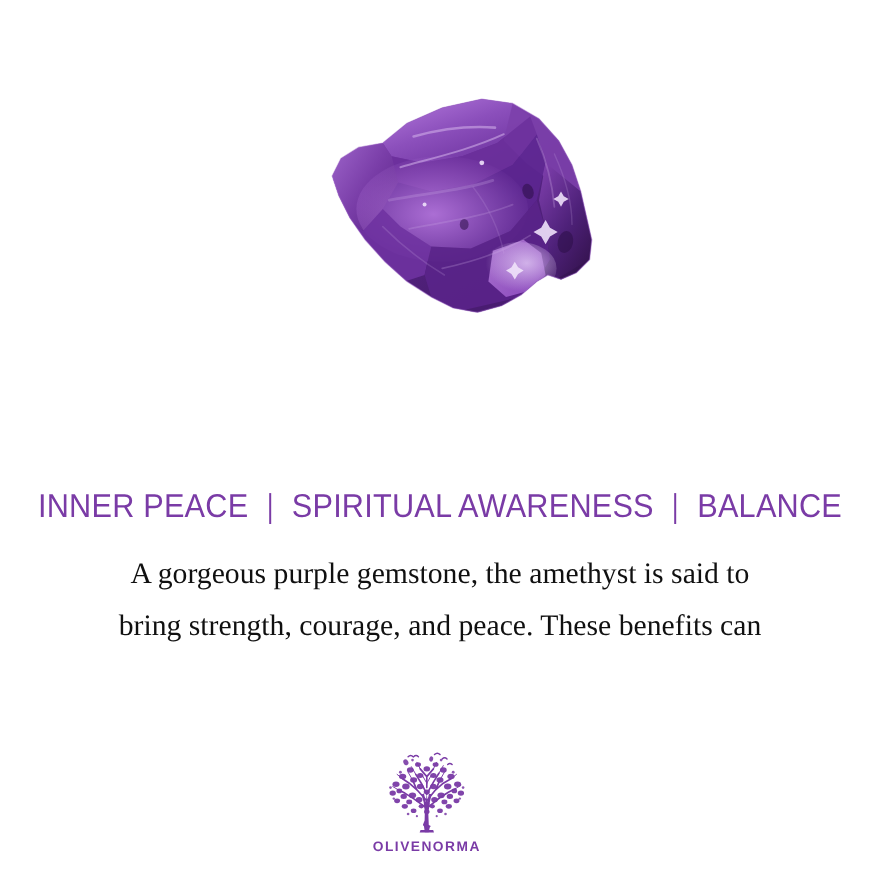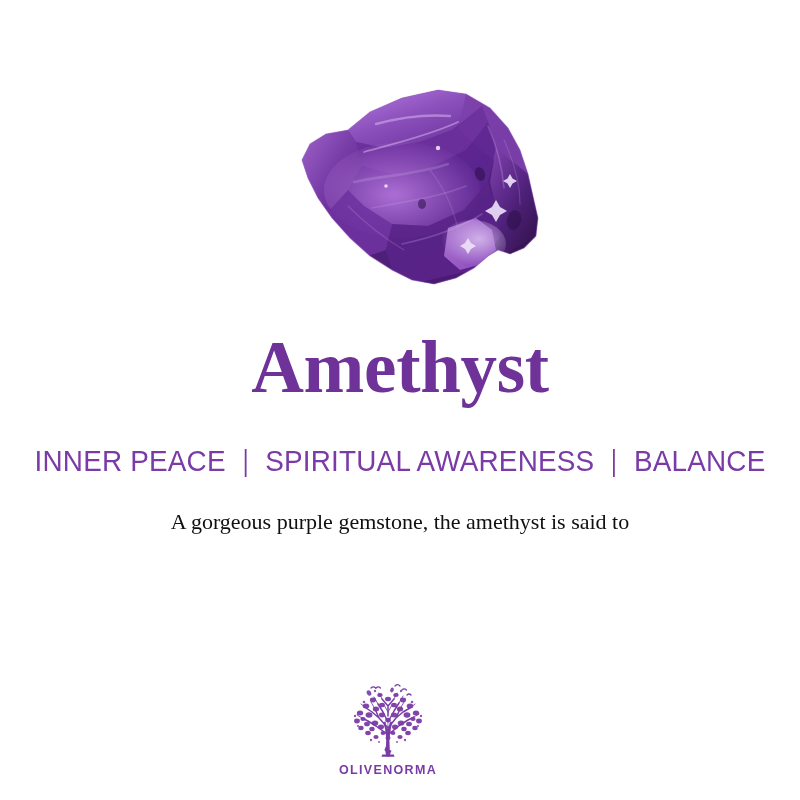--- a/index.html
+++ b/index.html
@@ -83,21 +83,21 @@
   }
 
   
   .desc {
     position: absolute;
     left: 50px;
     top: 498px;
     width: 700px;
     text-align: center;
     font-family: "Liberation Serif", "DejaVu Serif", serif;
-    font-size: 22px;
+    font-size: 27px;
     font-weight: 400;
     line-height: 47px;
     color: #101010;
   }
   .desc .line { display: block; white-space: nowrap; }
 
   
   .brand {
     position: absolute;
     left: 0;
@@ -221,32 +221,32 @@
         </g>
 
         <path d="M96,52 L118,34 L150,20 L186,12 L214,16 L238,30 L256,50 L268,72
                  L276,96 L281,118 L286,140 L284,158 L272,170 L258,176 L246,172
                  L236,178 L222,190 L204,200 L182,206 L160,202 L140,192 L118,178
                  L98,160 L80,140 L66,120 L56,100 L50,82 L58,66 L74,56 Z" fill="none" stroke="#9d64c8" stroke-width="1.1" opacity="0.5"></path>
       </svg>
     </div>
   </div>
 
-  <div class="title">Amethyst</div>
 
   <div class="keywords">
     <span class="kw">INNER PEACE</span>
     <span class="sep">|</span>
     <span class="kw">SPIRITUAL AWARENESS</span>
     <span class="sep">|</span>
     <span class="kw">BALANCE</span>
   </div>
 
   <div class="desc">
     <span class="line">A gorgeous purple gemstone, the amethyst is said to</span>
+    <span class="line">bring strength, courage, and peace. These benefits can</span>
   </div>
 
   <div class="brand">
     <svg class="brand-mark" viewBox="0 0 86 76" xmlns="http://www.w3.org/2000/svg">
       <g fill="#7a3ba6">
 
         <path d="M41.2,74.5 L44.8,74.5 L45.6,70.5 L46.6,68.8 L44.8,67.9 L44.4,58
                  L45.6,48 L47.4,40 L44.9,39.6 L43.6,47 L43.0,38 L42.2,47.4
                  L40.4,39.4 L38.2,40.2 L40.2,47.6 L41.2,56 L41.0,64 L39.4,67.9
                  L40.4,69.2 Z"></path>

